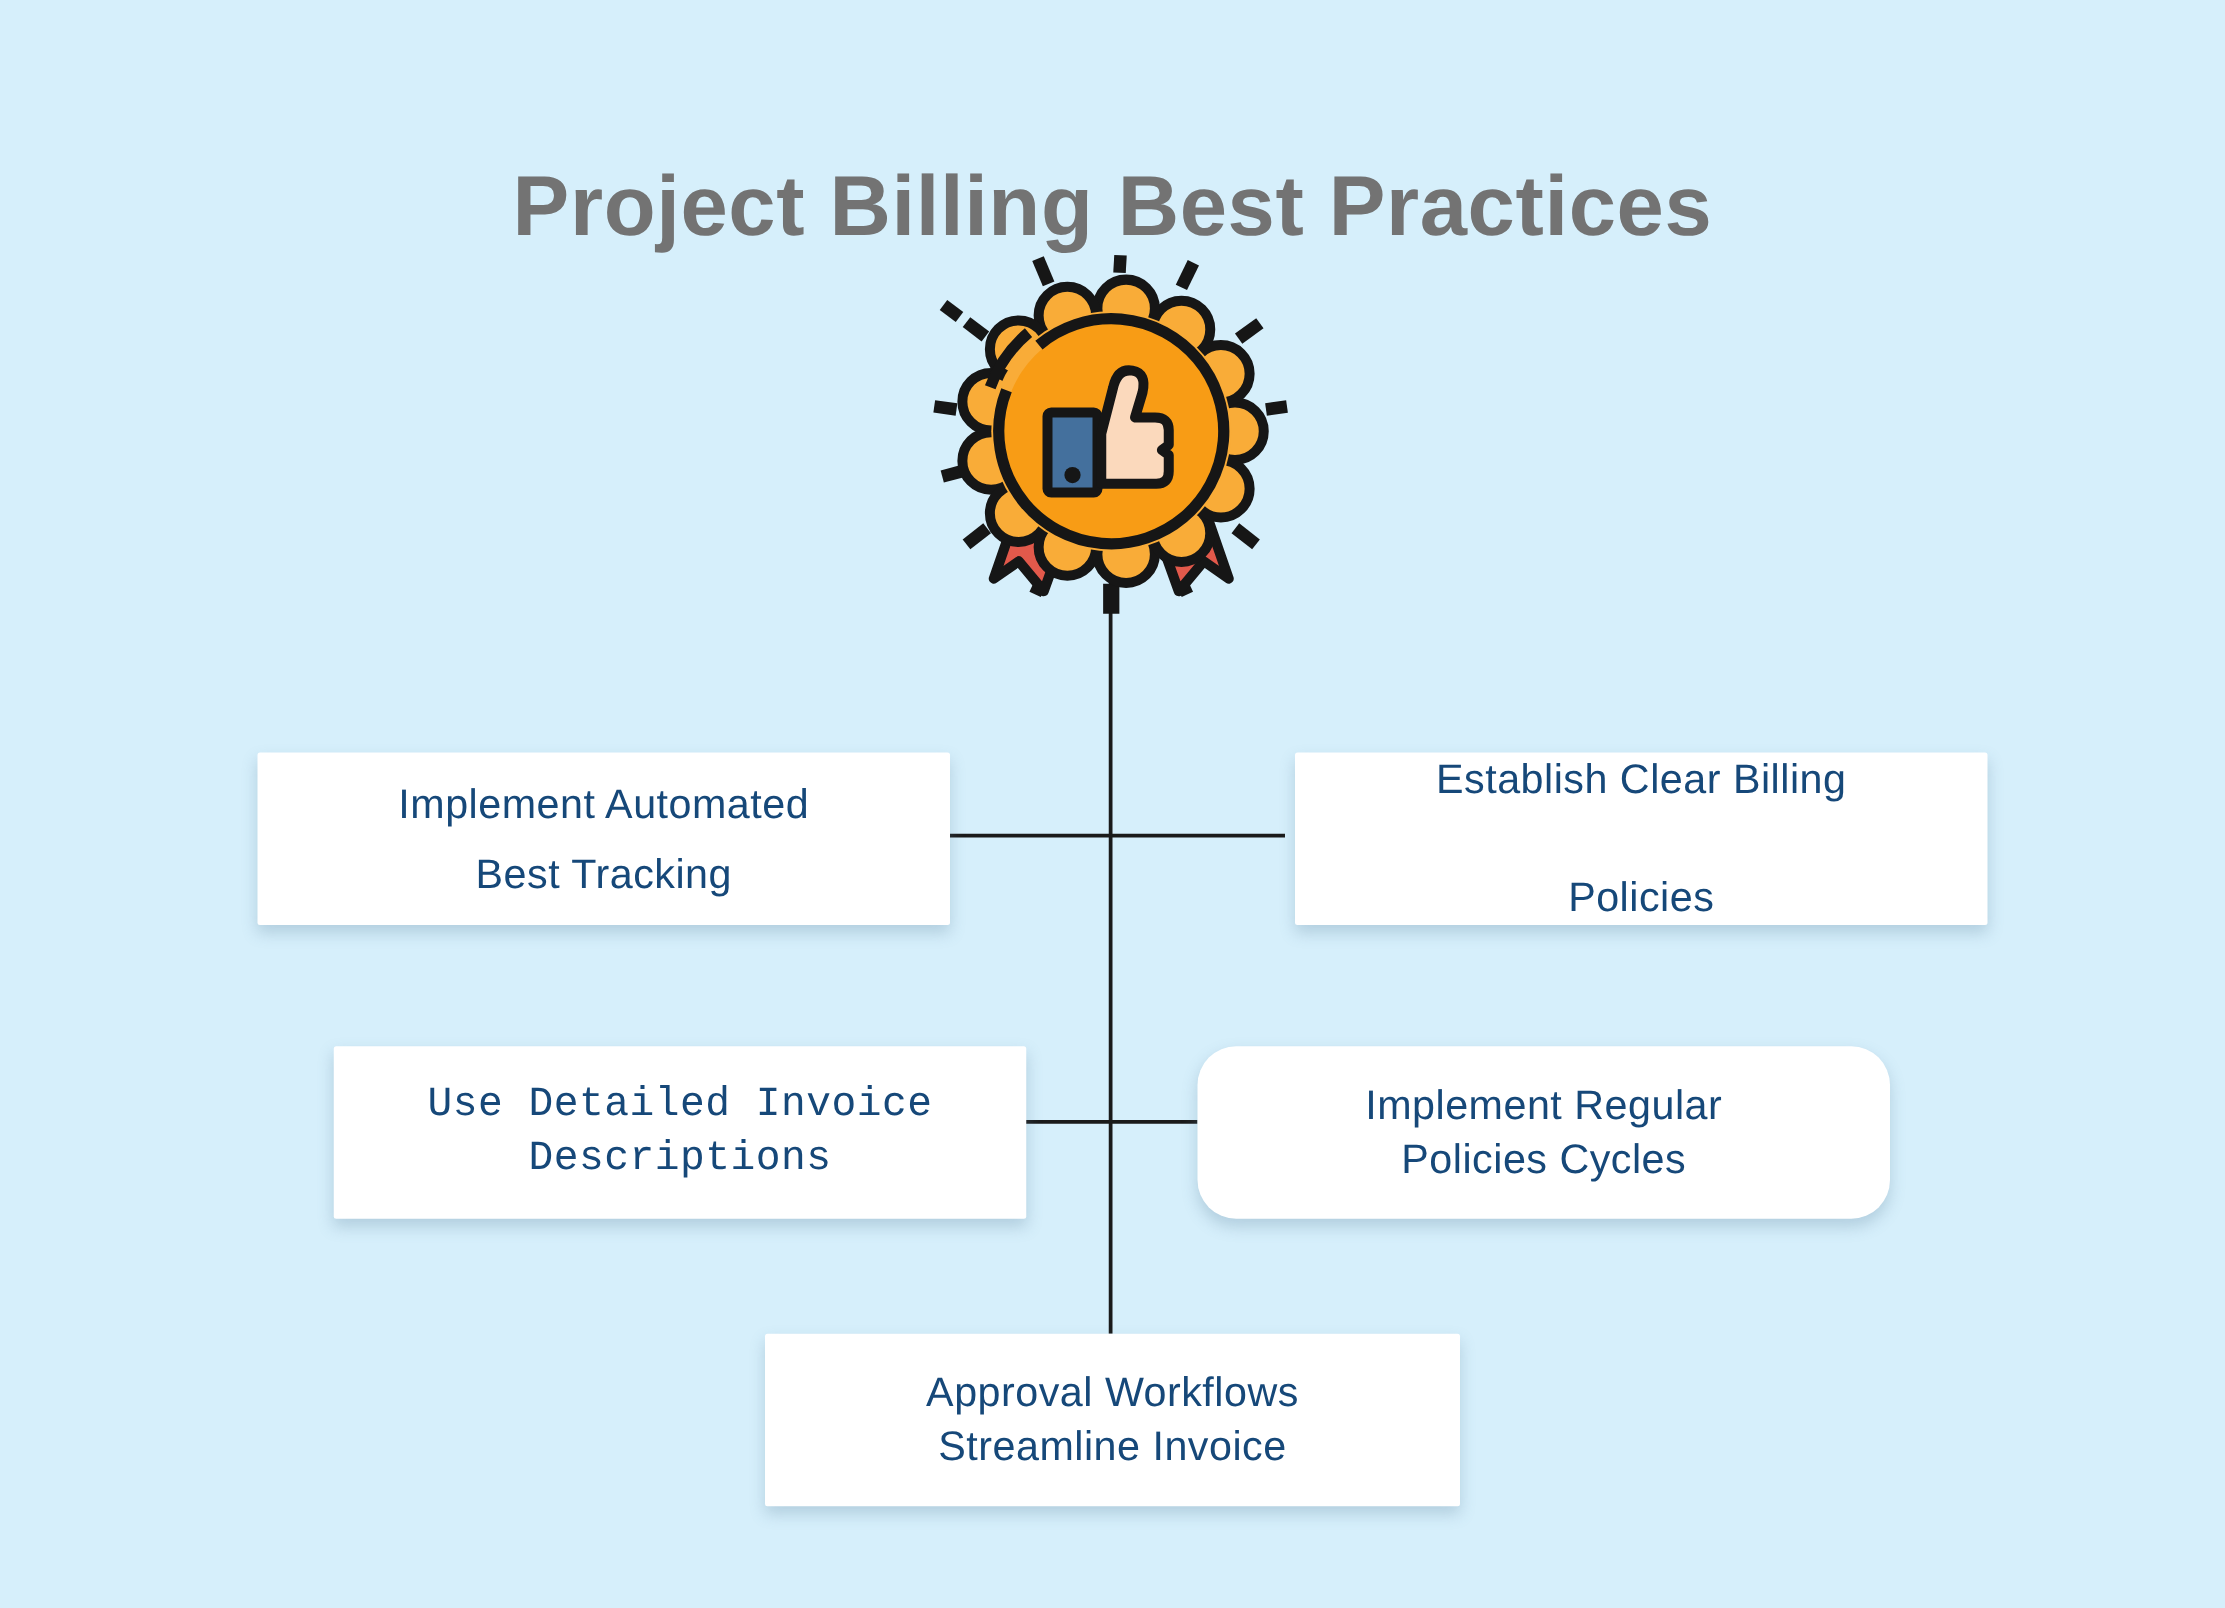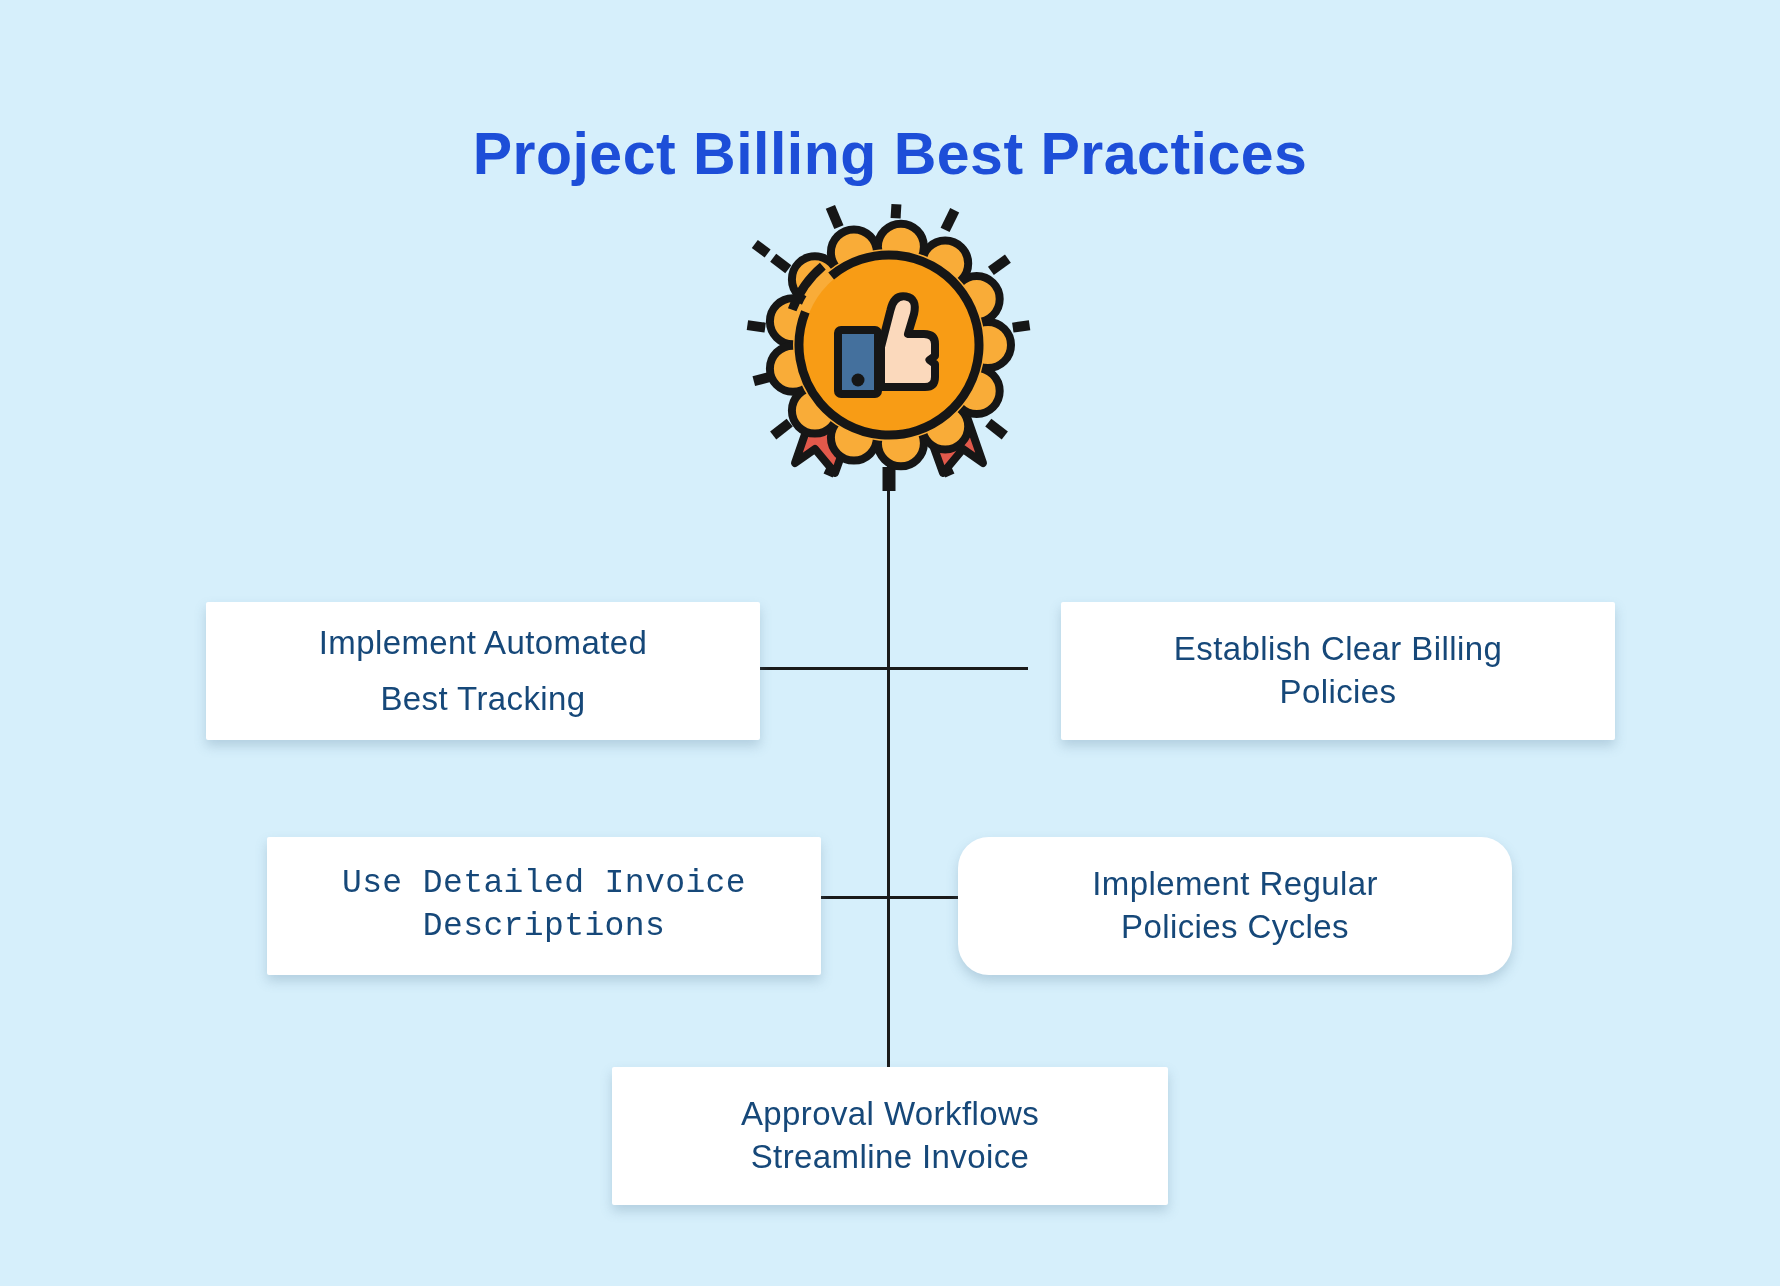--- a/index.html
+++ b/index.html
@@ -10,24 +10,24 @@
   .canvas{
     position:relative;
     width:1780px;height:1286px;
     background:#D6EFFB;
     overflow:hidden;
   }
   .diagram-title{
     position:absolute;
     top:80px;left:0;width:100%;
     text-align:center;
-    font-size:59px;
+    font-size:68px;
     font-weight:700;
     letter-spacing:0.5px;
-    color:#1d4ed8;
+    color:#737373;
   }
   .connector{
     position:absolute;
     background:#1A1A1A;
   }
   .v-line{left:887px;top:458px;width:3px;height:609px;}
   .h-line-1{left:752px;top:667px;width:276px;height:3px;}
   .h-line-2{left:820px;top:896px;width:138px;height:3px;}
   .badge-svg{
     position:absolute;
@@ -45,21 +45,21 @@
     align-items:center;
     justify-content:center;
     text-align:center;
     color:#164879;
     font-size:33px;
     font-weight:500;
     letter-spacing:0.4px;
     line-height:1.3;
   }
   .card-a{left:206px;top:602px;gap:13px;}
-  .card-b{left:1061px;top:602px;}
+  .card-b{left:1036px;top:602px;justify-content:space-between;}
   .card-c{left:267px;top:837px;font-family:Liberation Mono, monospace;}
   .card-d{left:958px;top:837px;border-radius:31px;}
   .card-e{left:612px;top:1067px;width:556px;}
 </style>
 </head>
 <body>
 
 <div class="canvas">
 
   <h1 class="diagram-title">Project Billing Best Practices</h1>

